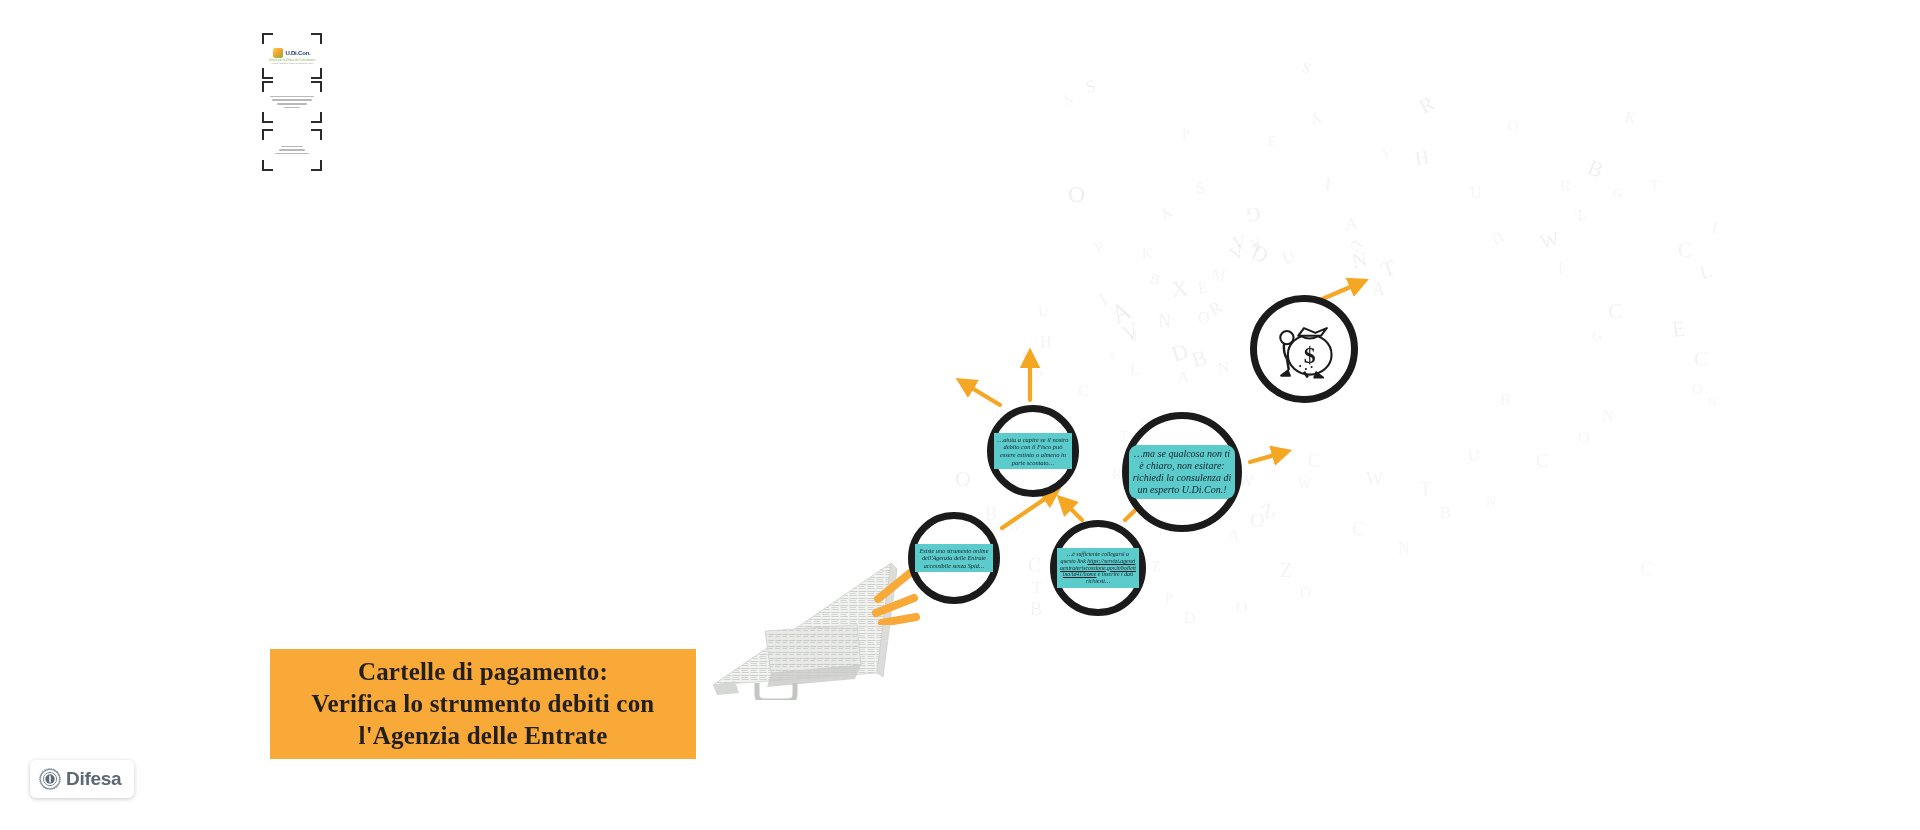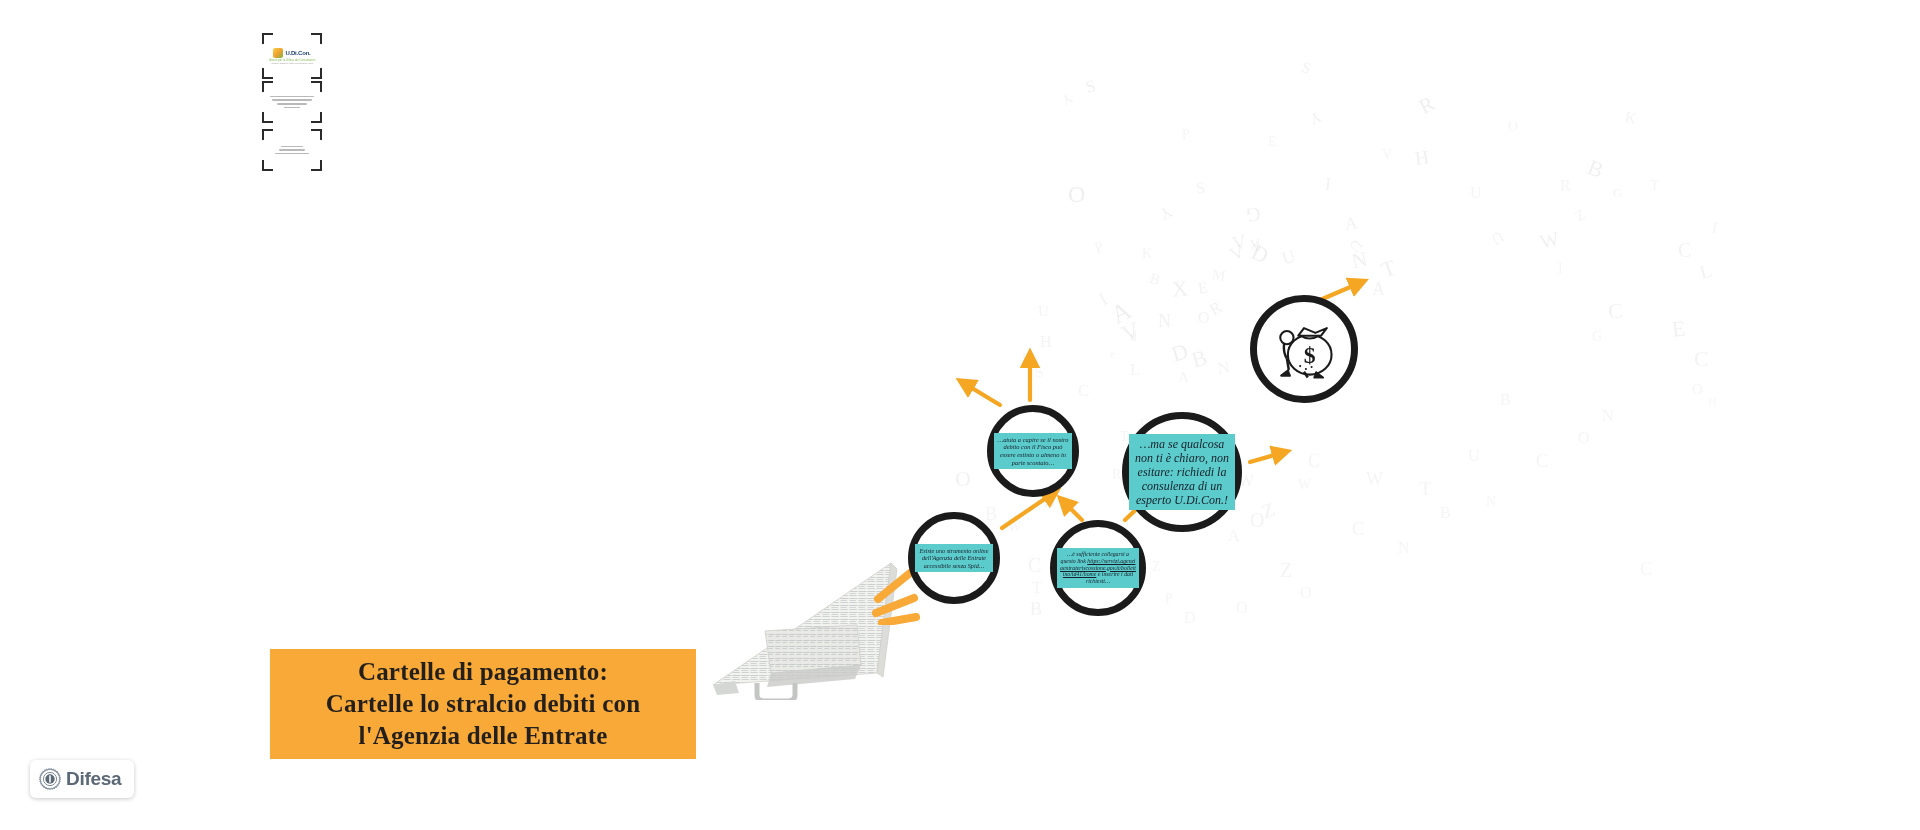--- a/index.html
+++ b/index.html
@@ -176,21 +176,21 @@
   #node-strumento { left: 908px; top: 512px; width: 92px; height: 92px; }
   #node-strumento .node-caption { width: 84px; font-size: 6.2px; }
 
   #node-link { left: 1050px; top: 520px; width: 96px; height: 96px; }
   #node-link .node-caption { width: 86px; font-size: 5.8px; }
 
   #node-aiuta { left: 987px; top: 405px; width: 92px; height: 92px; }
   #node-aiuta .node-caption { width: 84px; font-size: 6.4px; }
 
   #node-esperto { left: 1122px; top: 412px; width: 120px; height: 120px; }
-  #node-esperto .node-caption { width: 108px; font-size: 12px; }
+  #node-esperto .node-caption { width: 108px; font-size: 10px; border-radius: 9px; }
 
   #node-money { left: 1250px; top: 295px; width: 108px; height: 108px; }
   #node-money svg { width: 76px; height: 76px; }
 
   
   #arrows-layer {
     position: absolute;
     left: 0; top: 0;
     width: 1920px; height: 830px;
     pointer-events: none;
@@ -463,21 +463,21 @@
       <g fill="#1b1b1b">
         <circle cx="36" cy="58" r="1.1"></circle>
         <circle cx="42" cy="61" r="1.1"></circle>
         <circle cx="48" cy="59" r="1.1"></circle>
       </g>
     </svg>
   </div>
 
   <div id="title-banner">
     <div id="title-text">Cartelle di pagamento:
-Cartelle lo stralcio debiti con
+Verifica lo strumento debiti con
 l'Agenzia delle Entrate</div>
   </div>
 
   <div id="prezi-badge">
     <svg width="22" height="22" viewBox="0 0 40 40">
       <circle cx="20" cy="20" r="18" fill="none" stroke="#8a95a2" stroke-width="2.2"></circle>
       <circle cx="20" cy="20" r="18" fill="none" stroke="#8a95a2" stroke-width="4" stroke-dasharray="1.3 2.6"></circle>
       <circle cx="20" cy="20" r="12" fill="none" stroke="#6f7c8b" stroke-width="1.6"></circle>
       <circle cx="20" cy="20" r="8.5" fill="#5b6875"></circle>
       <rect x="18.6" y="13.5" width="2.8" height="13" fill="#ffffff"></rect>

